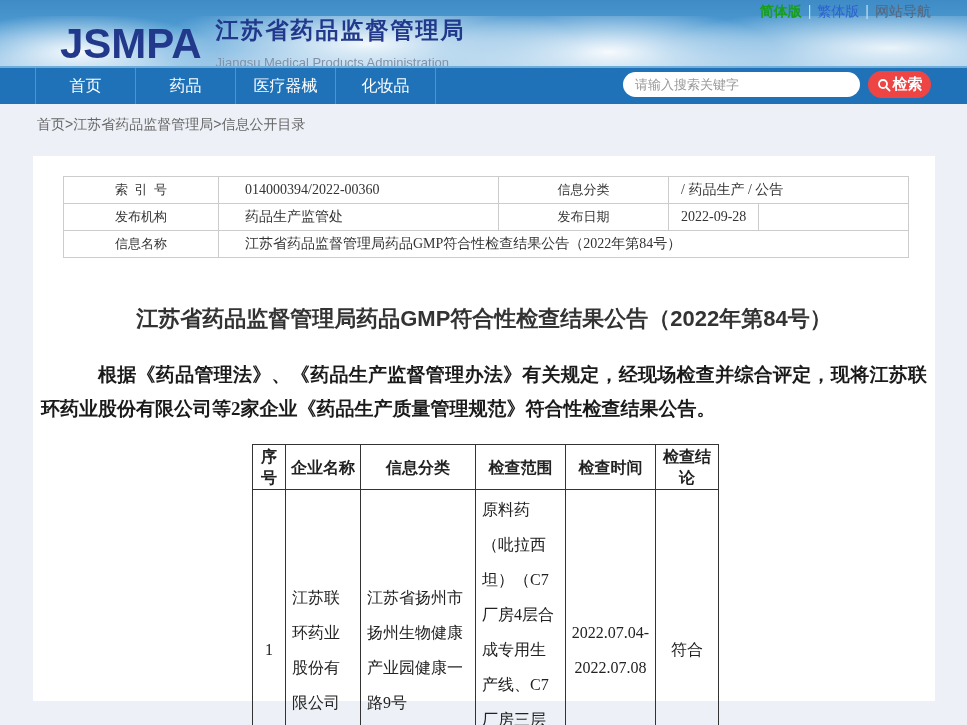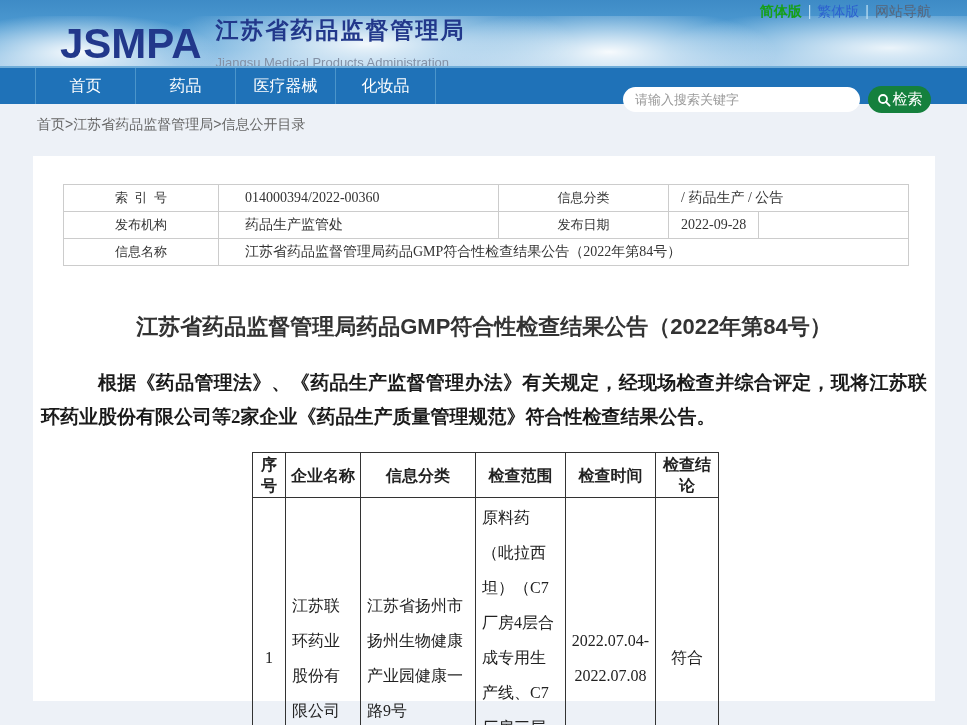--- a/index.html
+++ b/index.html
@@ -27,35 +27,35 @@
   .logo-mark { font-size:42px; line-height:44px; font-weight:bold; color:#22388b; letter-spacing:0; }
   .logo-text { margin-left:14px; }
   .org-cn { font-size:23px; font-weight:bold; color:#22388b; letter-spacing:2px; line-height:26px; }
   .org-en { font-size:13px; color:#8391a6; margin-top:12px; }
 
   
   .nav { position:relative; height:38px; background:#1f72b8; border-top:2px solid #6fadd9; }
   .nav-items { display:flex; height:36px; margin-left:35px; border-left:1px solid #4b95ca; width:402px; }
   .nav-item { width:100px; text-align:center; line-height:35px; color:#ffffff; font-size:16px;
     border-right:1px solid #4b95ca; cursor:pointer; }
-  .search-wrap { position:absolute; right:36px; top:18px; display:flex; align-items:center; gap:8px; }
+  .search-wrap { position:absolute; right:36px; top:3px; display:flex; align-items:center; gap:8px; }
   .search-input { width:237px; height:25px; border:0; border-radius:13px; padding:0 12px;
     font-size:13px; color:#333; outline:none; background:#fff; }
   .search-input::placeholder { color:#999; }
-  .search-btn { width:63px; height:27px; border:0; border-radius:14px; background:#15803d; color:#fff;
-    font-size:15px; font-weight:normal; display:flex; align-items:center; justify-content:center; gap:2px; cursor:pointer; }
+  .search-btn { width:63px; height:27px; border:0; border-radius:14px; background:#ef4444; color:#fff;
+    font-size:15px; font-weight:bold; display:flex; align-items:center; justify-content:center; gap:2px; cursor:pointer; }
   .search-btn svg { display:block; }
 
   
   .breadcrumb { height:52px; padding:12px 0 0 37px; font-size:14px; color:#666; }
   .breadcrumb .crumb { color:#666; cursor:pointer; }
   .breadcrumb .bsep { color:#666; }
 
   
-  .card { margin-left:33px; width:902px; height:545px; background:#ffffff; padding-top:28px; }
+  .card { margin-left:33px; width:902px; height:545px; background:#ffffff; padding-top:20px; }
 
   table { border-collapse:collapse; table-layout:fixed; }
 
   .meta-table { margin-left:30px; width:845px; font-family:"Liberation Serif","DejaVu Serif",serif; }
   .meta-table td { border:1px solid #ccc; height:27px; font-size:14px; color:#333; }
   .meta-table td.lbl { text-align:center; white-space:pre; font-size:13px; }
   .meta-table td.val { padding-left:26px; }
   .meta-table td.val2 { padding-left:12px; }
 
   .article-title { margin-top:46px; text-align:center; font-size:22px; font-weight:bold; color:#333; }

